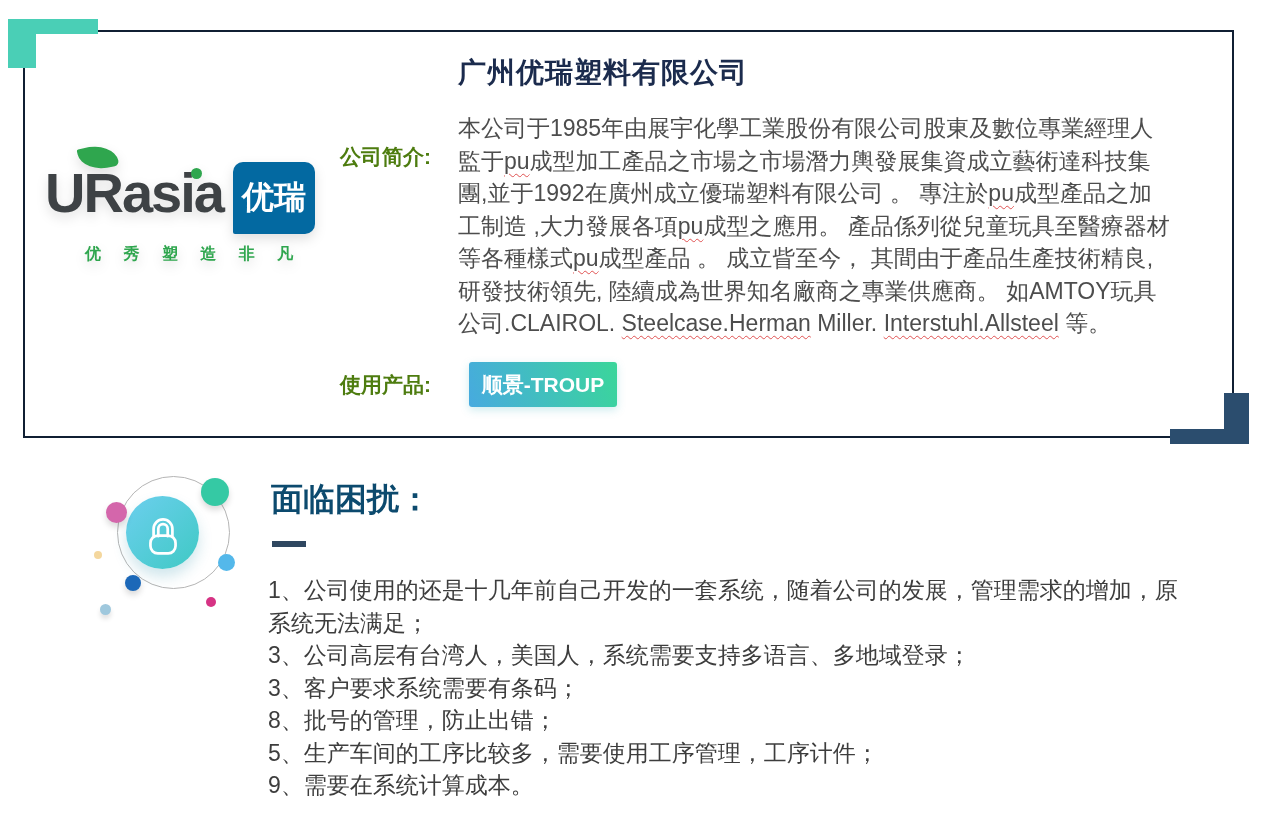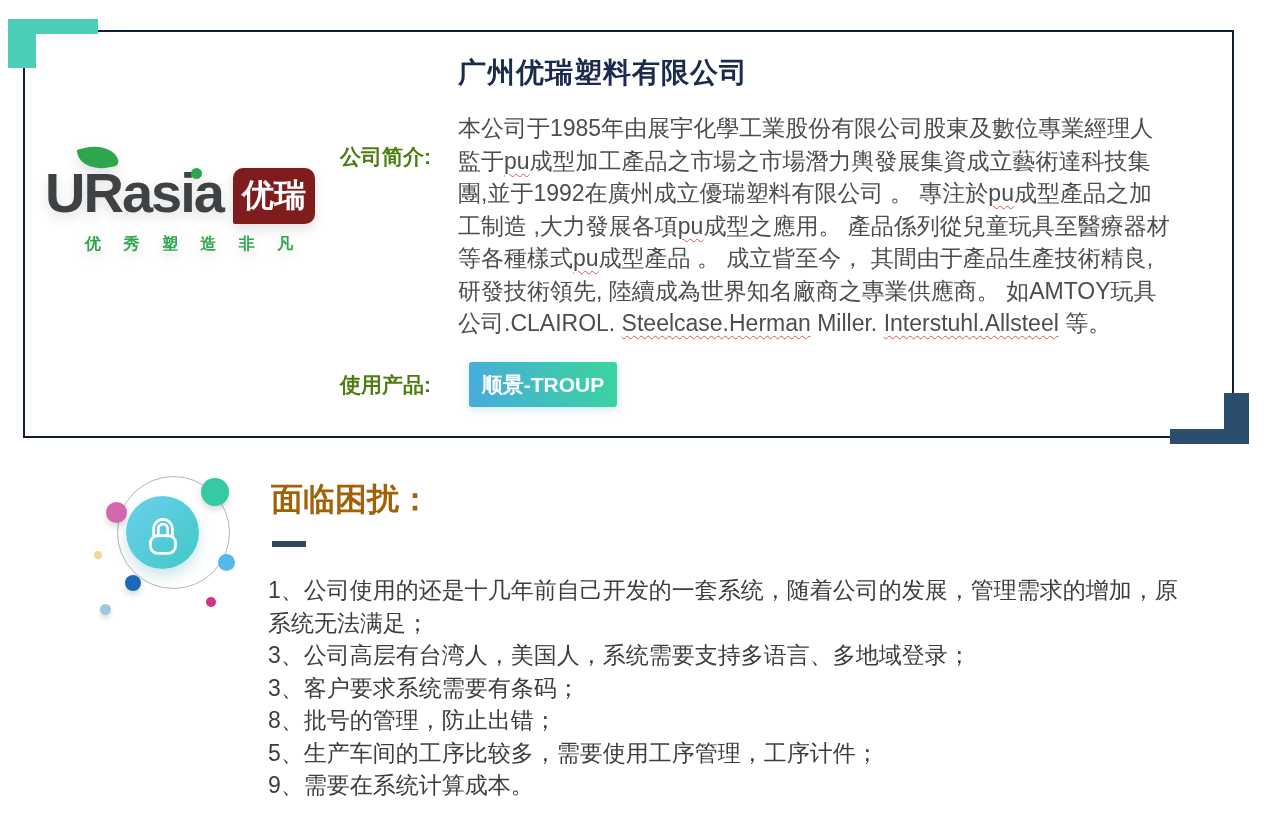--- a/index.html
+++ b/index.html
@@ -82,21 +82,21 @@
     box-shadow: 0 3px 8px rgba(60, 180, 190, 0.25);
     white-space: nowrap;
   }
 
   
   .logo-block {
     left: 20px; top: 130px;
     width: 312px;
     filter: drop-shadow(0 5px 6px rgba(0,0,0,0.12));
   }
-  .logo-row { display: flex; align-items: flex-end; position: relative; }
+  .logo-row { display: flex; align-items: flex-start; position: relative; }
   .logo-word {
     position: relative;
     font-size: 56px;
     font-weight: 800;
     color: #3e4245;
     letter-spacing: -2px;
     line-height: 1.1;
   }
   .logo-leaf {
     position: absolute;
@@ -108,25 +108,25 @@
   }
   .logo-idot {
     position: absolute;
     left: 146px; top: 6px;
     width: 11px; height: 11px;
     border-radius: 50%;
     background: #2fa64e;
   }
   .logo-badge {
     margin-left: 10px;
-    background: #7f1d1d;
+    background: #0369a1;
     color: #ffffff;
     font-size: 32px;
     font-weight: bold;
-    padding: 6px 9px;
+    padding: 14px 9px;
     border-radius: 10px 10px 10px 2px;
     white-space: nowrap;
   }
   .logo-tagline {
     margin-top: 10px;
     margin-left: 40px;
     color: #2fa64e;
     font-size: 16px;
     font-weight: bold;
     letter-spacing: 9px;
@@ -158,21 +158,21 @@
   .dot-blue    { left: 133px; top: 99px;  width: 17px; height: 17px; background: #54b8ea; }
   .dot-navy    { left: 40px;  top: 120px; width: 16px; height: 16px; background: #1c68b8; box-shadow: 0 4px 6px rgba(0,0,0,0.15); }
   .dot-beige   { left: 9px;   top: 96px;  width: 8px;  height: 8px;  background: #f4d79e; }
   .dot-ltblue  { left: 15px;  top: 149px; width: 11px; height: 11px; background: #9fc8dd; box-shadow: 0 4px 5px rgba(0,0,0,0.12); }
   .dot-magenta { left: 121px; top: 142px; width: 10px; height: 10px; background: #d63384; }
 
   .issues-heading {
     left: 271px; top: 478px;
     font-size: 32px;
     font-weight: 800;
-    color: #a16207;
+    color: #0c4a6e;
     white-space: nowrap;
   }
   .issues-dash {
     left: 272px; top: 541px;
     width: 34px; height: 6px;
     background: #2f4760;
   }
   .issues-list {
     left: 268px; top: 574px;
     width: 924px;

